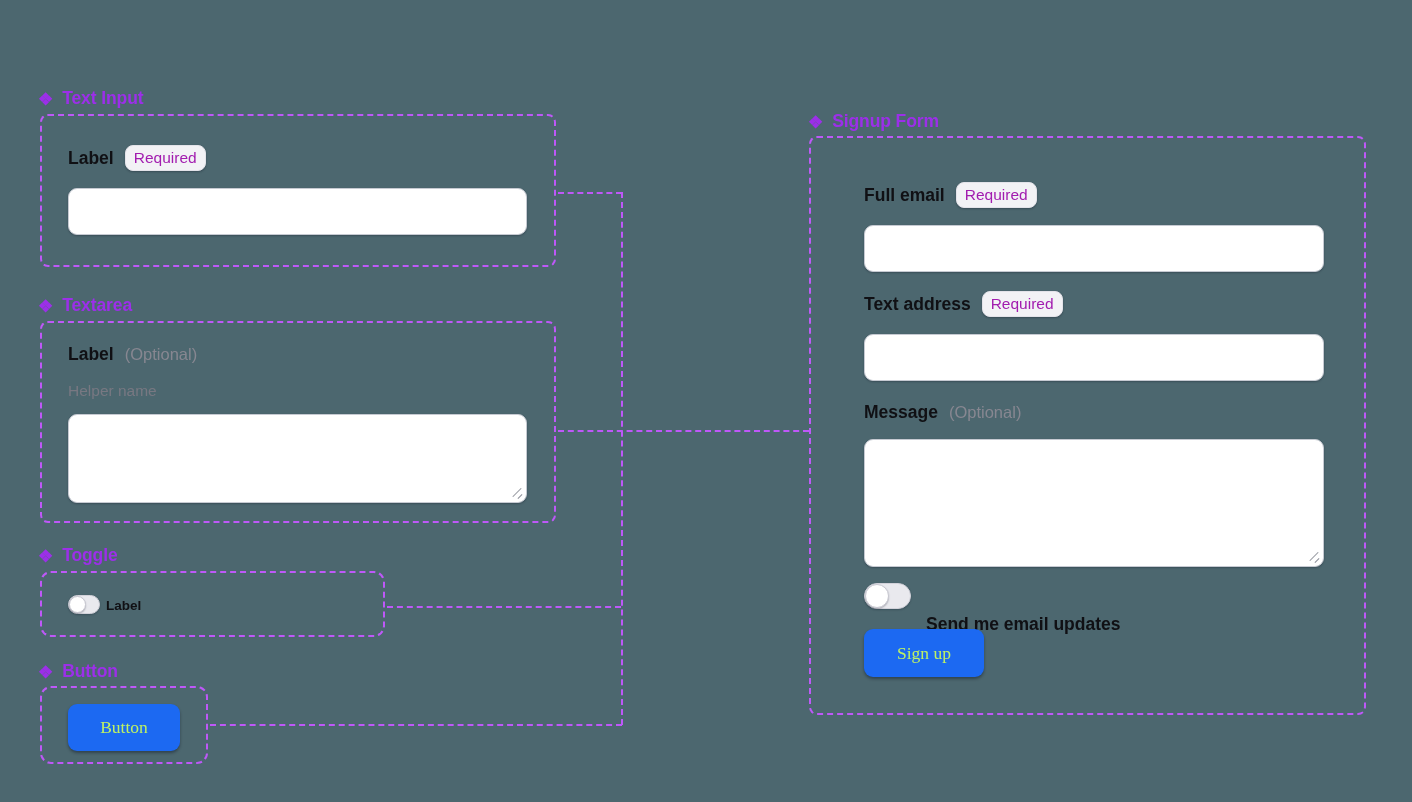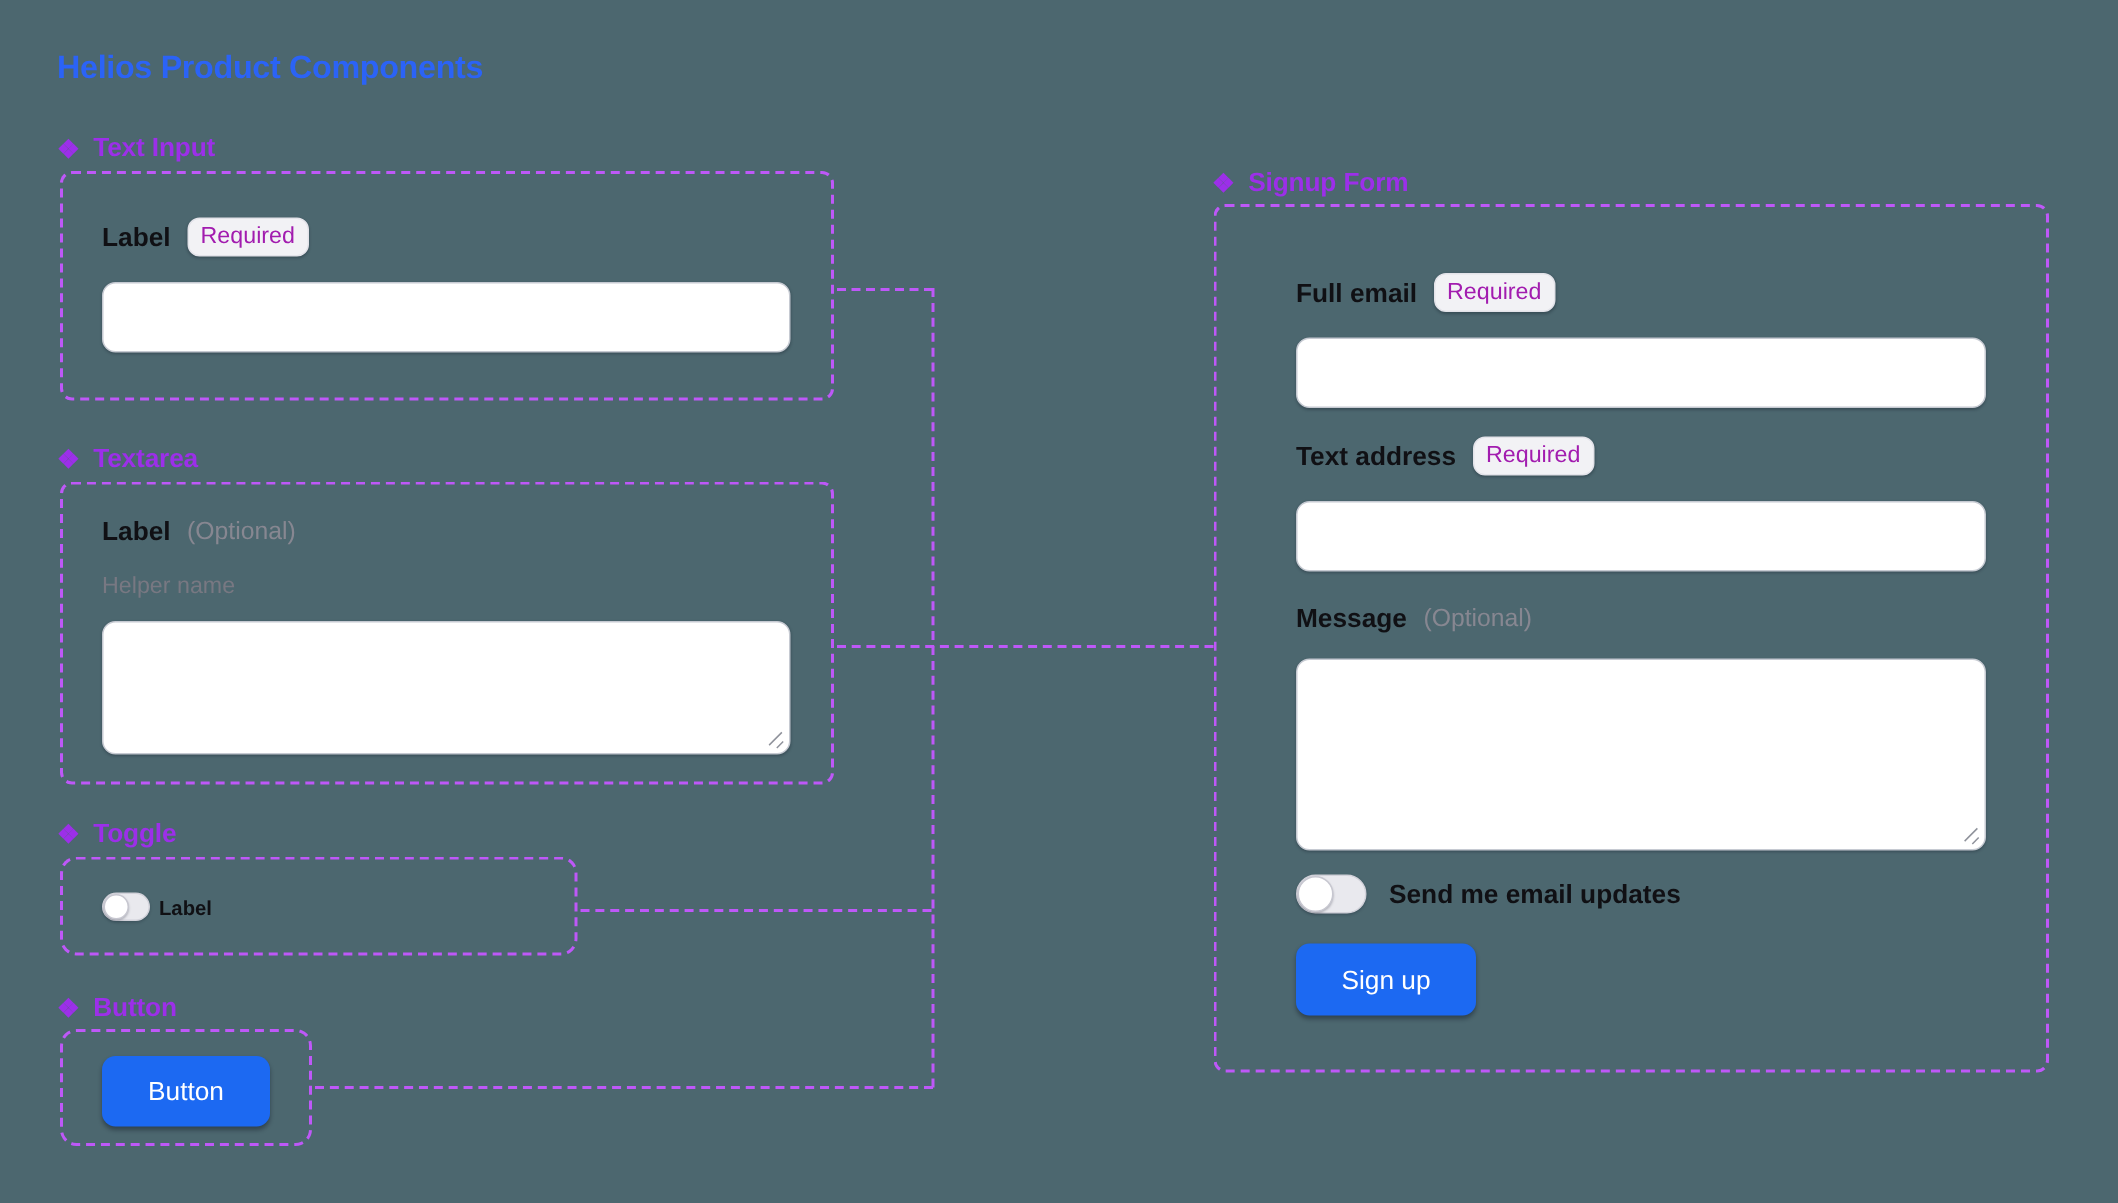--- a/index.html
+++ b/index.html
@@ -79,48 +79,48 @@
   }
   .toggle .knob{
     position:absolute;left:0;top:0;background:#FFFFFF;border:1px solid #C7C7D0;border-radius:50%;
     box-shadow:0 1px 1.5px rgba(10,15,30,.25);
   }
   .toggle.sm{width:32px;height:19px;}
   .toggle.sm .knob{width:17px;height:17px;}
   .toggle.lg{width:47px;height:26px;}
   .toggle.lg .knob{width:24px;height:24px;}
   .toggle-label-sm{position:absolute;font-size:13.5px;font-weight:700;color:#101014;}
-  .toggle-label-lg{position:absolute;font-size:17.5px;font-weight:700;color:#101014;white-space:nowrap;}
+  .toggle-label-lg{position:absolute;font-size:17.5px;font-weight:700;color:#101014;white-space:nowrap;margin-top:28px;}
 
   
   .btn{
     position:absolute;display:flex;align-items:center;justify-content:center;
     border-radius:9px;font-family:"Liberation Sans",sans-serif;font-size:17.5px;cursor:pointer;
   }
   .btn.primary{
-    background:var(--primary-button-bg);color:#ffffff;border:none;
+    background:var(--primary-button-bg);color:#bef264;border:none;
     box-shadow:0 2px 3px rgba(10,15,30,.40);
+    font-family:Liberation Serif, serif;
   }
   .btn.secondary{
     background:#FFFFFF;color:#16161A;border:1px solid #C9C9D1;
     box-shadow:0 2px 3px rgba(10,15,30,.30);
   }
 </style>
 </head>
 <body>
 
 <div class="canvas">
 
   <div class="connector h" style="left:558px;top:192px;width:64px"></div>
   <div class="connector v" style="left:621px;top:192px;height:533px"></div>
   <div class="connector h" style="left:558px;top:430px;width:251px"></div>
   <div class="connector h" style="left:387px;top:606px;width:234px"></div>
   <div class="connector h" style="left:210px;top:724px;width:412px"></div>
 
-  <h1 class="panel-title left">Helios Product Components</h1>
 
   <div class="comp-header" style="left:38px;top:88px">
     <span class="diamond">❖</span>
     <span>Text Input</span>
   </div>
   <div class="frame" style="left:40px;top:114px;width:516px;height:153px">
     <div class="label-row" style="left:26px;top:29px">
       <span class="field-label">Label</span>
       <span class="badge">Required</span>
     </div>

